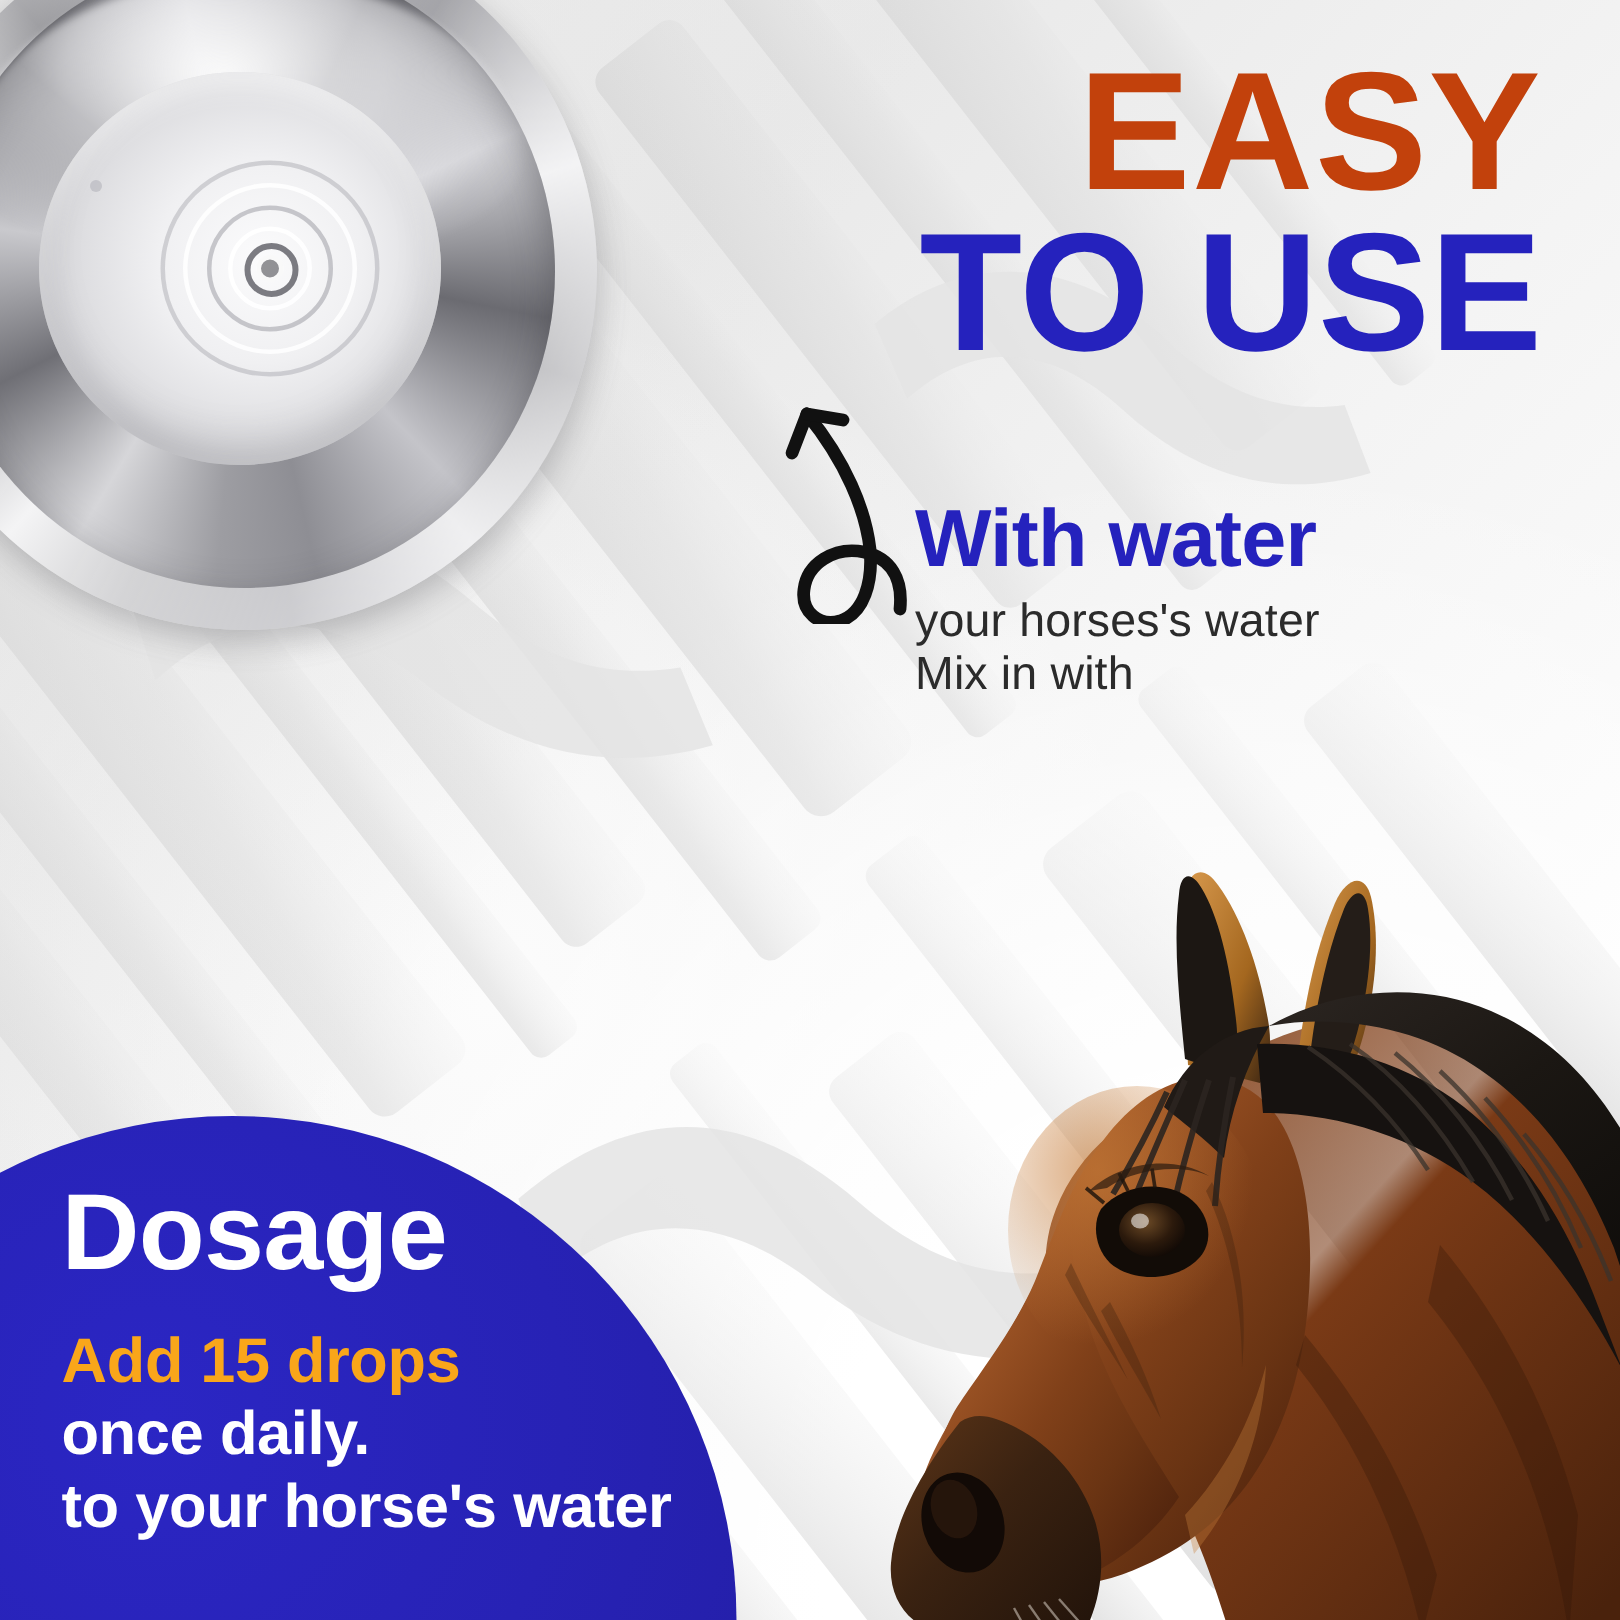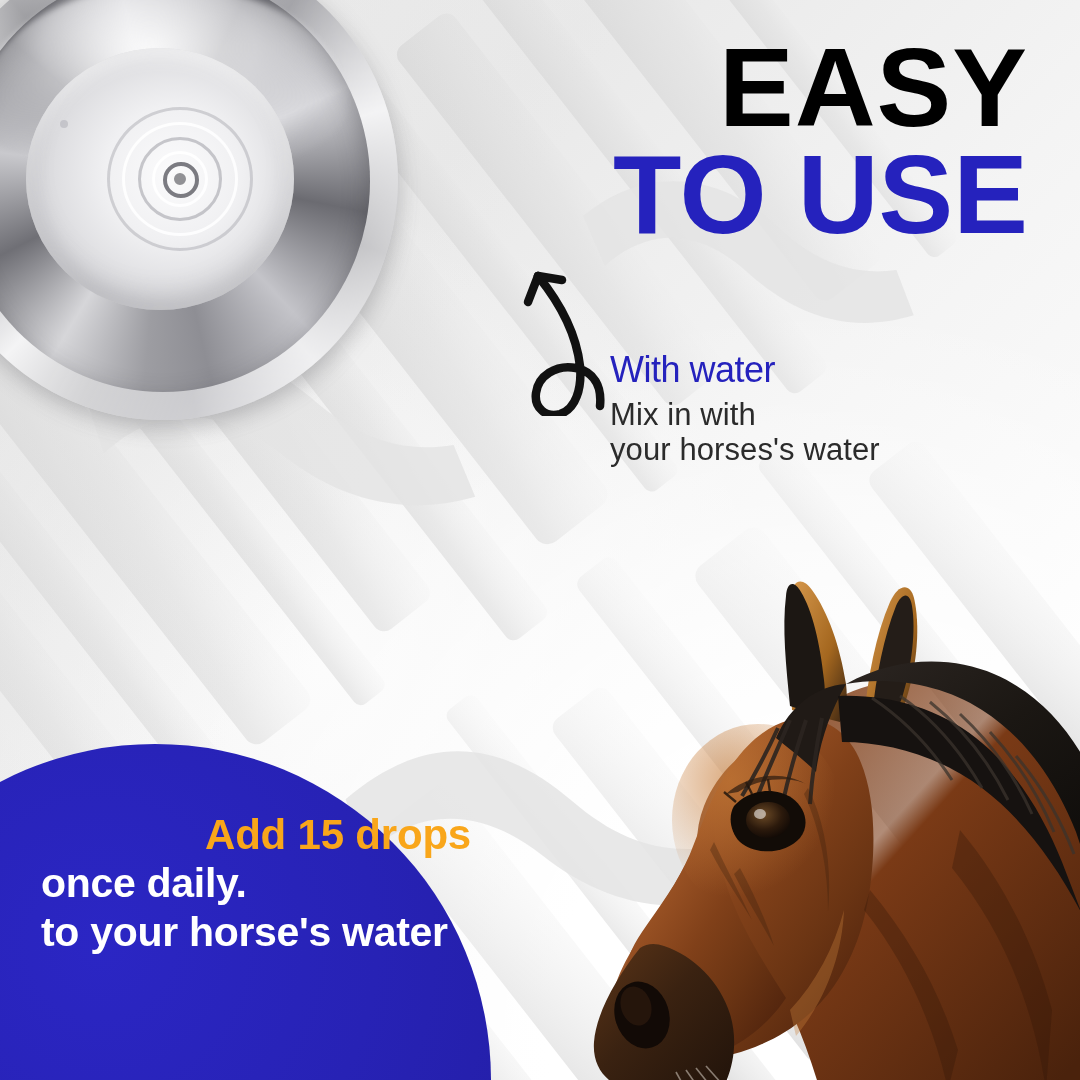--- a/index.html
+++ b/index.html
@@ -128,21 +128,21 @@
     right: 52px;
     top: 36px;
     text-align: right;
     line-height: 0.92;
   }
   .headline .l1 {
     display: block;
     font-size: 112px;
     font-weight: 600;
     letter-spacing: 1px;
-    color: #000000;
+    color: #c2410c;
   }
   .headline .l2 {
     display: block;
     font-size: 112px;
     font-weight: 900;
     letter-spacing: 0px;
     color: #2522bd;
     margin-top: 4px;
     margin-left: 47px;
   }
@@ -157,27 +157,26 @@
   }
 
   
   .callout {
     position: absolute;
     left: 610px;
     top: 331px;
     width: 400px;
   }
   .callout .title {
-    font-size: 36px;
-    font-weight: 400;
+    font-size: 54px;
+    font-weight: 700;
     color: #2522bd;
     letter-spacing: -0.5px;
     line-height: 1.05;
     white-space: nowrap;
-    margin-top: 20px;
   }
   .callout .sub {
     margin-top: 8px;
     font-size: 31px;
     font-weight: 400;
     color: #2b2b2b;
     line-height: 1.14;
     letter-spacing: 0.1px;
   }
   .callout .sub span { display: block; white-space: nowrap; }
@@ -215,21 +214,20 @@
     line-height: 1;
   }
   .dosage-highlight {
     margin-top: 26px;
     font-size: 42px;
     font-weight: 800;
     color: #f9a61a;
     line-height: 1.08;
     letter-spacing: -0.2px;
     white-space: nowrap;
-    text-align: right;
   }
   .dosage-body {
     margin-top: 2px;
     font-size: 41px;
     font-weight: 800;
     color: #ffffff;
     line-height: 1.18;
     letter-spacing: -0.3px;
   }
   .dosage-body span { display: block; white-space: nowrap; }
@@ -312,22 +310,22 @@
     <g fill="none" stroke="#111111" stroke-width="8.5" stroke-linecap="round" stroke-linejoin="round">
       <path d="M148 170 C150 150 142 136 124 132 C104 128 86 140 84 157 C82 172 94 182 108 178 C124 173 130 152 128 130 C125 104 112 72 86 40"></path>
       <path d="M86 40 L76 66"></path>
       <path d="M86 40 L110 44"></path>
     </g>
   </svg>
 
   <div class="callout">
     <div class="title">With water</div>
     <div class="sub">
+      <span>your horses's water</span>
       <span>Mix in with</span>
-      <span>your horses's water</span>
     </div>
   </div>
 
   <svg class="horse" viewBox="0 0 600 620" aria-hidden="true">
     <defs>
       <linearGradient id="coat" x1="0.1" y1="0.15" x2="0.85" y2="0.9">
         <stop offset="0%" stop-color="#b4662c"></stop>
         <stop offset="22%" stop-color="#9e5526"></stop>
         <stop offset="52%" stop-color="#804019"></stop>
         <stop offset="78%" stop-color="#6a3413"></stop>
@@ -430,20 +428,21 @@
     <g fill="#2f1507" opacity="0.3">
       <path d="M380 420 C420 468 450 522 468 580 L458 620 C444 556 416 492 374 440 Z"></path>
       <path d="M470 360 C512 410 544 472 562 540 L556 620 C544 538 514 462 462 398 Z"></path>
     </g>
 
     <path d="M300 540 C326 512 344 478 354 440 C352 488 334 532 306 566 Z" fill="#c9813c" opacity="0.35"></path>
   </svg>
 
   <div class="dosage">
     <div class="dosage-text">
+      <div class="dosage-title">Dosage</div>
       <div class="dosage-highlight">Add 15 drops</div>
       <div class="dosage-body">
         <span>once daily.</span>
         <span>to your horse's water</span>
       </div>
     </div>
   </div>
 
 </div>
 

